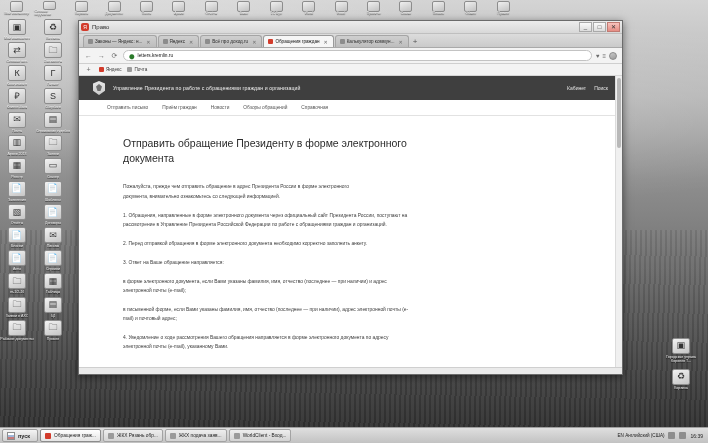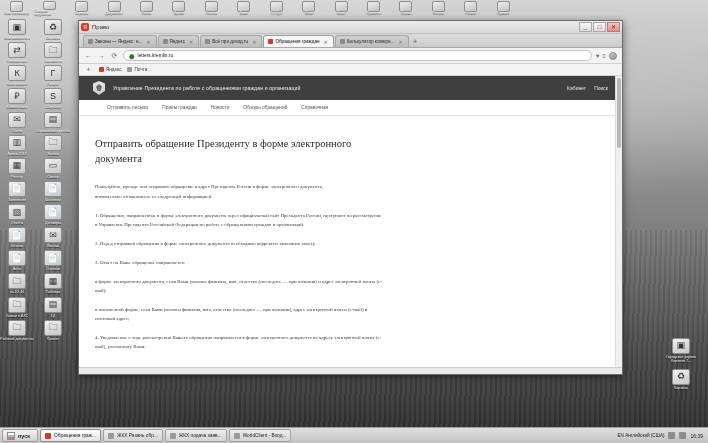--- a/index.html
+++ b/index.html
@@ -148,21 +148,21 @@
   }
   .site-title { color: #f0f0f0; font-size: 5.2px; flex: 1; letter-spacing: .1px; }
   .site-head .hlink { color:#e3e3e3; font-size:5px; }
 
   .site-nav {
     height: 16px; background: #fff; border-bottom: 1px solid #e2e2e2;
     display: flex; align-items: center; gap: 14px; padding: 0 28px;
     font-size: 4.8px; color: #555;
   }
 
-  .content { padding: 14px 28px 0 16px; font-family: Liberation Serif, serif; }
+  .content { padding: 14px 28px 0 44px; }
   .page-h1 {
     font-size: 10.5px; color: #2b2b2b; line-height: 1.45; font-weight: normal;
     margin: 6px 0 16px 0; max-width: 300px;
   }
   .para {
     font-size: 4.9px; color: #3b3b3b; line-height: 1.85;
     margin: 0 0 10px 0; max-width: 290px;
   }
   .para.lead { max-width: 250px; }
 

